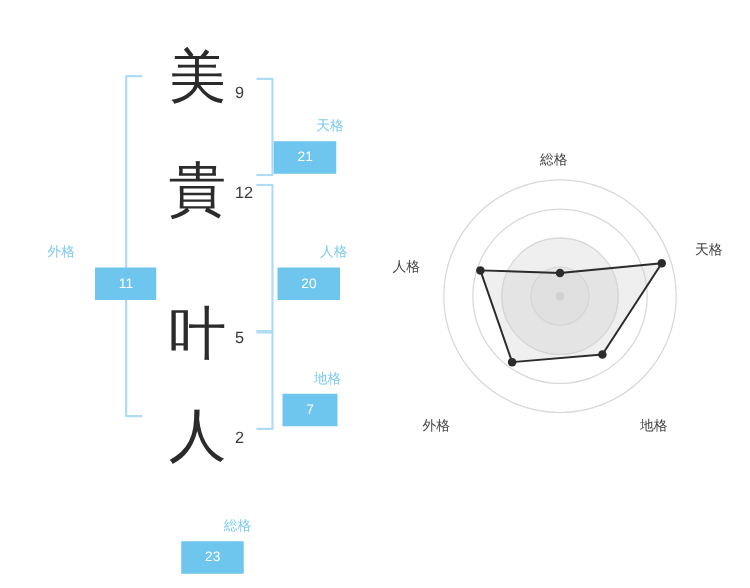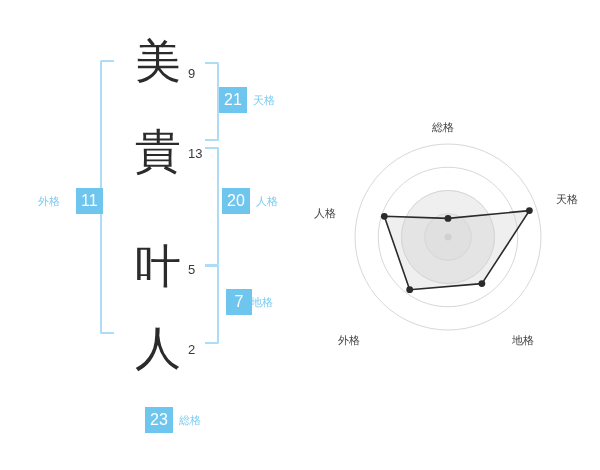--- a/index.html
+++ b/index.html
@@ -94,28 +94,29 @@
     width: 12px;
     height: 75px;
     border-width: 2px 2px 2px 0;
     border-radius: 0 2px 2px 0;
   }
 
   .badge {
     position: absolute;
     background: #6ec5ee;
     color: #ffffff;
-    font-size: 16px;
+    font-size: 11px;
     line-height: 26px;
     height: 26px;
     min-width: 26px;
-    padding: 0 5px;
+    padding: 0 19px;
     text-align: center;
     box-sizing: border-box;
     font-family: "Liberation Sans", sans-serif;
+    margin-top: 26px;
   }
   .badge-label {
     position: absolute;
     font-size: 11px;
     color: #7ecbf0;
     font-family: "DejaVu Sans", sans-serif;
   }
 
   .b-ten   { left: 219px; top: 87px; }
   .l-ten   { left: 253px; top: 93px; }
@@ -151,21 +152,21 @@
 <div id="root">
 
   <div class="name-panel">
 
     <div class="kanji k0">美</div>
     <div class="kanji k1">貴</div>
     <div class="kanji k2">叶</div>
     <div class="kanji k3">人</div>
 
     <div class="stroke-num s0">9</div>
-    <div class="stroke-num s1">13</div>
+    <div class="stroke-num s1">12</div>
     <div class="stroke-num s2">5</div>
     <div class="stroke-num s3">2</div>
 
     <div class="bracket bracket-outer"></div>
     <div class="bracket bracket-ten"></div>
     <div class="bracket bracket-jin"></div>
     <div class="bracket bracket-chi"></div>
 
     <div class="badge b-ten">21</div>
     <div class="badge-label l-ten">天格</div>

